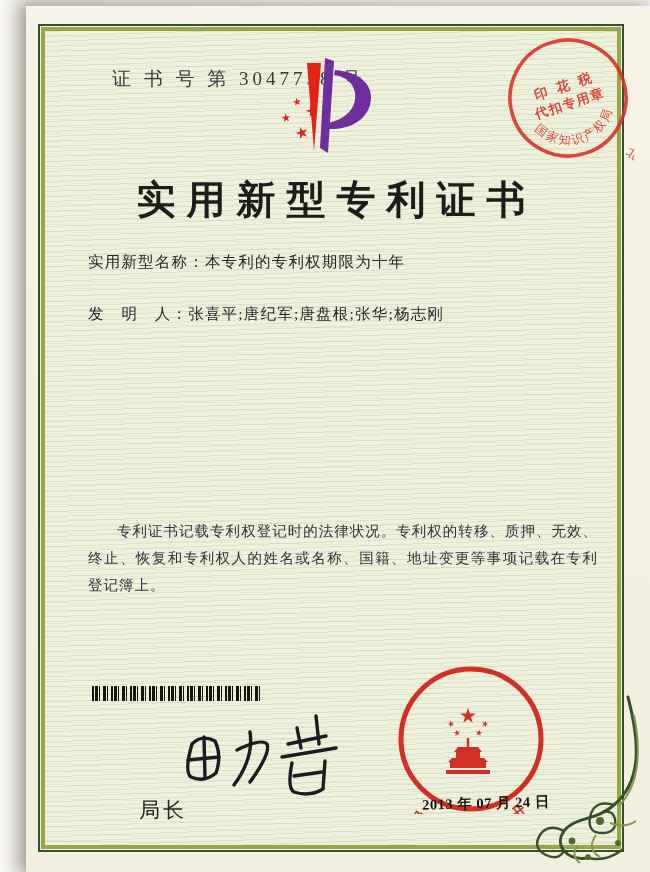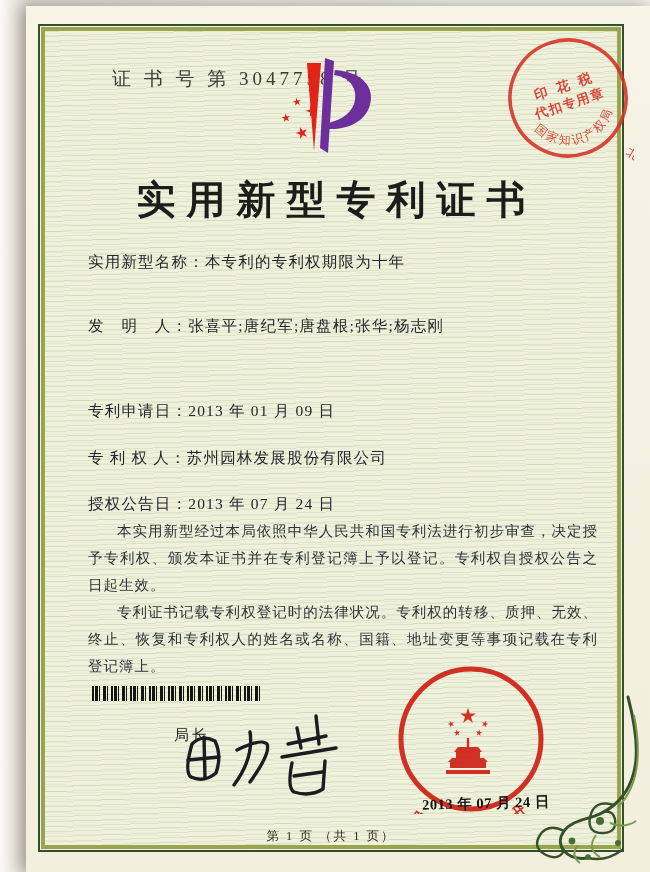--- a/index.html
+++ b/index.html
@@ -41,21 +41,21 @@
   }
   .barcode{
     position:absolute;left:52px;top:660px;width:170px;height:15px;
     background:repeating-linear-gradient(90deg,
       #15150f 0 2px,transparent 2px 3px,
       #15150f 3px 6px,transparent 6px 7px,
       #15150f 7px 8px,transparent 8px 11px,
       #15150f 11px 14px,transparent 14px 15px,
       #15150f 15px 16px,transparent 16px 19px);
   }
-  .director{position:absolute;left:99px;top:700px;font-size:15px;letter-spacing:3px;color:#222;margin-left:35px;}
+  .director{position:absolute;left:99px;top:770px;font-size:21px;letter-spacing:3px;color:#222;}
   .sig{position:absolute;left:130px;top:684px;}
   .seal{position:absolute;left:356px;top:638px;opacity:.93;}
   .seal-date{
     position:absolute;left:368px;top:768px;width:156px;text-align:center;
     font-size:14.5px;font-weight:700;color:#171513;letter-spacing:.5px;transform:rotate(-1.5deg);
     white-space:nowrap;
   }
   .footer{position:absolute;left:0;top:802px;width:100%;text-align:center;font-size:12.5px;letter-spacing:2px;color:#2c2c2a;}
   .stamp{position:absolute;left:462px;top:2px;opacity:.88;}
   .flourish{position:absolute;right:0;bottom:2px;}
@@ -106,35 +106,25 @@
           <text x="66" y="62" text-anchor="middle" font-size="13.5" font-weight="bold" letter-spacing="3">印 花 税</text>
           <text x="66" y="80" text-anchor="middle" font-size="13" font-weight="bold" letter-spacing="1.5">代扣专用章</text>
         </g>
       </svg>
 
       <div class="title">实用新型专利证书</div>
 
       <div class="field" style="top:226px">
         <span class="lab">实用新型名称：</span><span class="val">本专利的专利权期限为十年</span>
       </div>
-      <div class="field" style="top:290px">
+      <div class="field" style="top:278px">
         <span class="lab">发　明　人：</span><span class="val">张喜平;唐纪军;唐盘根;张华;杨志刚</span>
-      </div>
-      <div class="field" style="top:375px">
-        <span class="lab">专利申请日：</span><span class="val">2013 年 01 月 09 日</span>
-      </div>
-      <div class="field" style="top:422px">
-        <span class="lab">专 利 权 人：</span><span class="val">苏州园林发展股份有限公司</span>
-      </div>
-      <div class="field" style="top:468px">
-        <span class="lab">授权公告日：</span><span class="val">2013 年 07 月 24 日</span>
       </div>
 
       <div class="paras">
-        <p>本实用新型经过本局依照中华人民共和国专利法进行初步审查，决定授予专利权、颁发本证书并在专利登记簿上予以登记。专利权自授权公告之日起生效。</p>
         <p>专利证书记载专利权登记时的法律状况。专利权的转移、质押、无效、终止、恢复和专利权人的姓名或名称、国籍、地址变更等事项记载在专利登记簿上。</p>
       </div>
 
       <div class="barcode"></div>
 
       <div class="director">局长</div>
 
       <svg class="sig" width="180" height="96" viewBox="0 0 180 96" aria-label="田力普">
         <g fill="none" stroke="#1b1b20" stroke-width="3.4" stroke-linecap="round" stroke-linejoin="round">
           <path d="M22,34 Q14,62 21,67 Q34,73 46,63 Q52,46 45,31 Q32,24 22,34 Z"></path>
@@ -171,21 +161,20 @@
             <rect x="60" y="88" width="24" height="6"></rect>
             <polygon points="52,98 92,98 88,94 56,94"></polygon>
             <rect x="54" y="98" width="36" height="6"></rect>
             <rect x="50" y="106" width="44" height="4"></rect>
           </g>
         </g>
       </svg>
 
       <div class="seal-date">2013 年 07 月 24 日</div>
 
-      <div class="footer">第 1 页 （共 1 页）</div>
     </div>
   </div>
 
   <svg class="flourish" width="150" height="175" viewBox="0 0 150 175">
     <g fill="none" stroke="#35502a" stroke-width="3" stroke-linecap="round">
       <path d="M128,2 C140,48 142,86 114,110 C96,126 74,122 64,136 C54,150 66,166 88,163"></path>
       <path d="M114,110 q-20,-6 -24,12 q-3,17 14,16 q13,-1 11,-14 q-2,-9 -12,-7" stroke-width="2.4"></path>
       <path d="M64,136 q-16,-8 -24,4 q-8,13 6,20 q12,6 18,-4" stroke-width="2.4"></path>
       <path d="M88,163 q18,4 34,-8" stroke-width="2.4"></path>
     </g>

